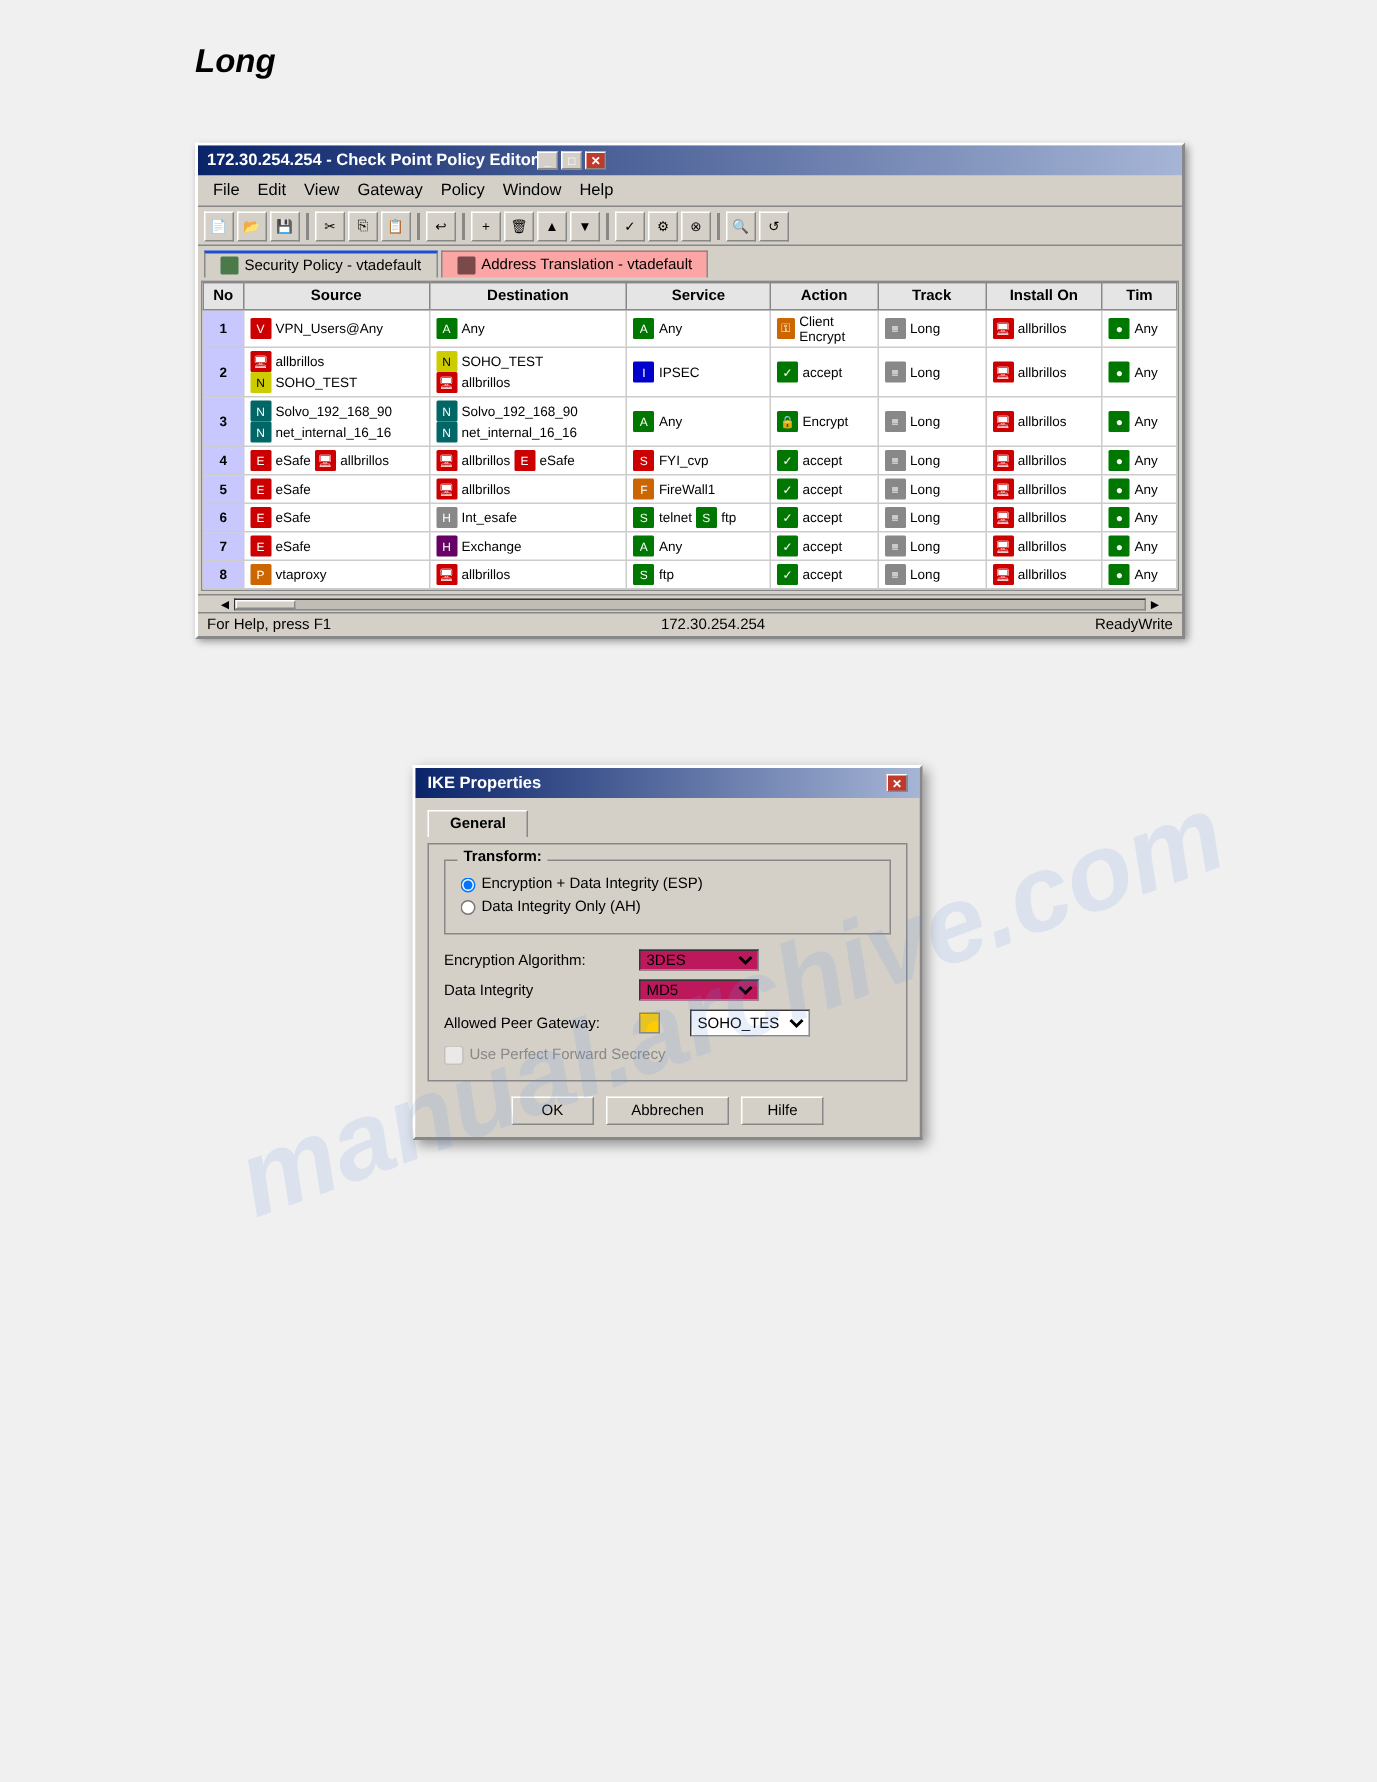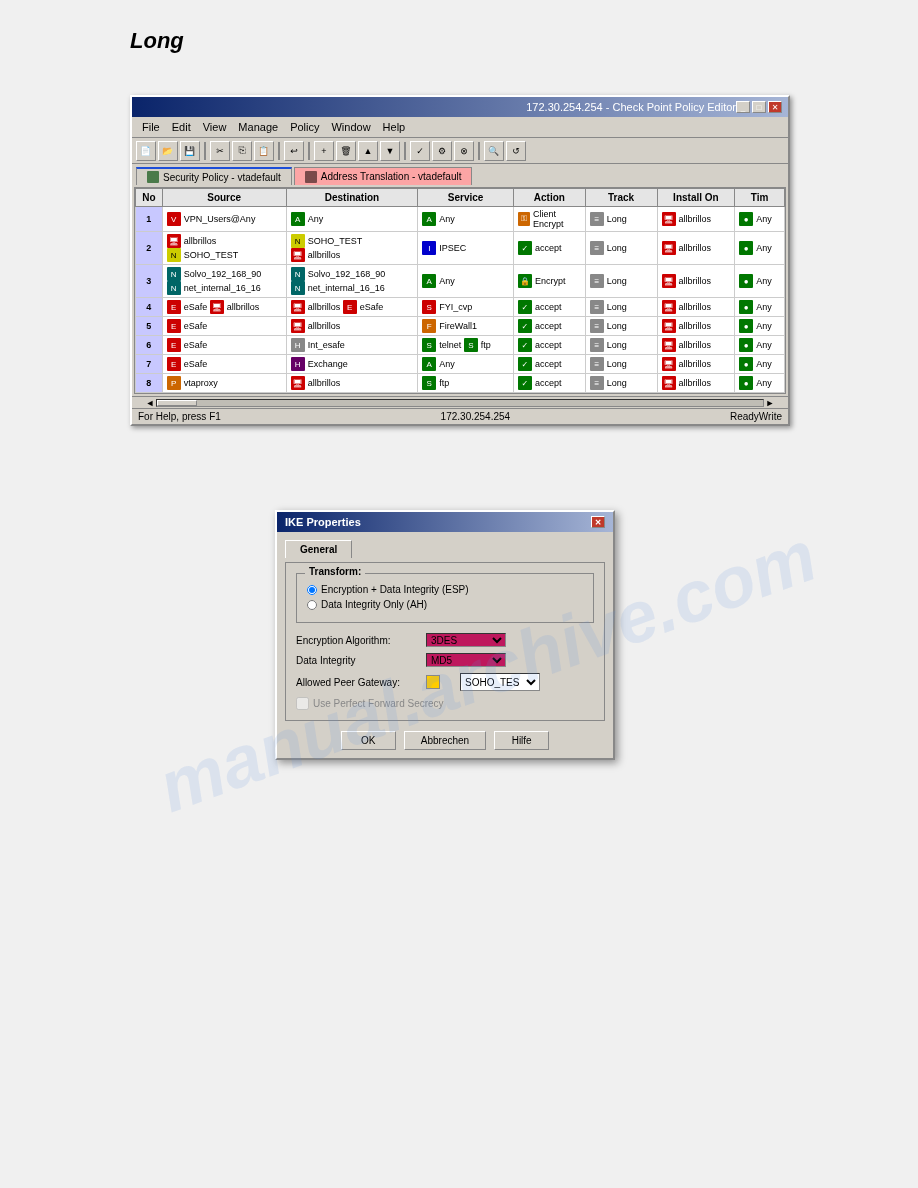--- a/index.html
+++ b/index.html
@@ -34,25 +34,25 @@
       border: 2px solid #888;
       border-top: 2px solid #fff;
       border-left: 2px solid #fff;
       box-shadow: 2px 2px 5px rgba(0,0,0,0.4);
     }
 
     .window-titlebar {
       background: linear-gradient(to right, #0a246a, #a6b5d6);
       color: white;
       font-size: 11px;
-      font-weight: normal;
+      font-weight: bold;
       padding: 3px 6px;
       display: flex;
       align-items: center;
-      justify-content: flex-end;
+      justify-content: flex-start;
       height: 20px;
     }
 
     .window-titlebar-title {
       display: flex;
       align-items: center;
       gap: 4px;
     }
 
     .window-controls {
@@ -449,21 +449,21 @@
       <div class="win-btn">_</div>
       <div class="win-btn">□</div>
       <div class="win-btn win-btn-close">✕</div>
     </div>
   </div>
 
   <div class="menu-bar">
     <div class="menu-item">File</div>
     <div class="menu-item">Edit</div>
     <div class="menu-item">View</div>
-    <div class="menu-item">Manage</div>
+    <div class="menu-item">Gateway</div>
     <div class="menu-item">Policy</div>
     <div class="menu-item">Window</div>
     <div class="menu-item">Help</div>
   </div>
 
   <div class="toolbar">
     <div class="toolbar-btn">📄</div>
     <div class="toolbar-btn">📂</div>
     <div class="toolbar-btn">💾</div>
     <div class="toolbar-separator"></div>

